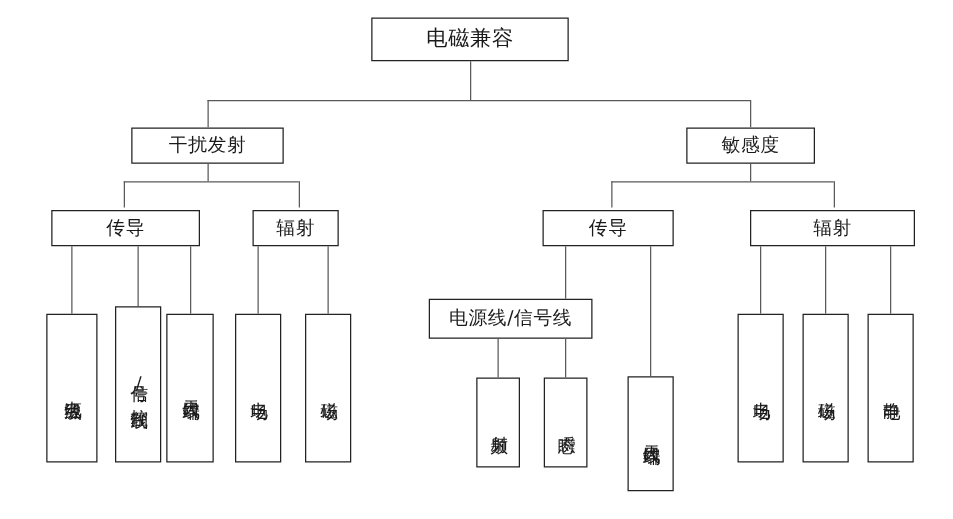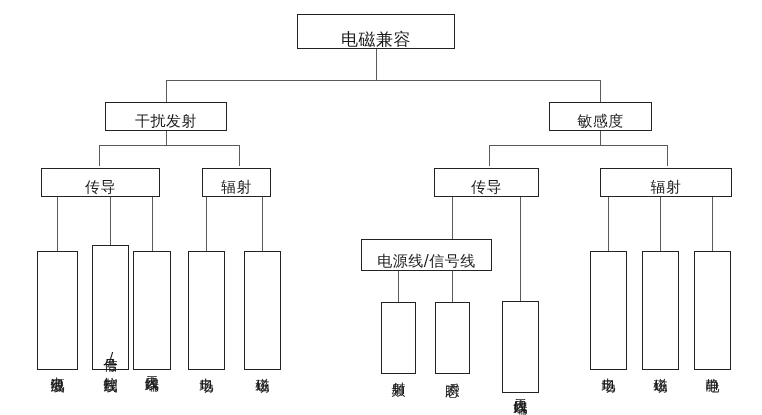--- a/index.html
+++ b/index.html
@@ -14,21 +14,21 @@
     background: #ffffff;
     font-family: "DejaVu Sans", "Liberation Sans", sans-serif;
     overflow: hidden;
   }
   .node {
     position: absolute;
     box-sizing: border-box;
     border: 1px solid #222222;
     background: #ffffff;
     display: flex;
-    align-items: flex-end;
+    align-items: center;
     justify-content: center;
     color: #1a1a1a;
     z-index: 2;
   }
   .node .lbl {
     display: block;
     white-space: nowrap;
     line-height: 1.06;
     letter-spacing: 0.5px;
   }
@@ -137,21 +137,21 @@
   </div>
 
   <div class="node vert" style="left:188px; top:251px; width:37px; height:119px; font-size:14px;">
     <span class="lbl">电场</span>
   </div>
 
   <div class="node vert" style="left:244px; top:251px; width:37px; height:119px; font-size:14px;">
     <span class="lbl">磁场</span>
   </div>
 
-  <div class="node" style="left:361px; top:239px; width:131px; height:32px; font-size:15px;">
+  <div class="node" style="left:343px; top:239px; width:131px; height:32px; font-size:15px;">
     <span class="lbl">电源线/信号线</span>
   </div>
 
   <div class="node vert" style="left:381px; top:302px; width:35px; height:72px; font-size:14px;">
     <span class="lbl">射频</span>
   </div>
 
   <div class="node vert" style="left:435px; top:302px; width:35px; height:72px; font-size:14px;">
     <span class="lbl">瞬态</span>
   </div>

